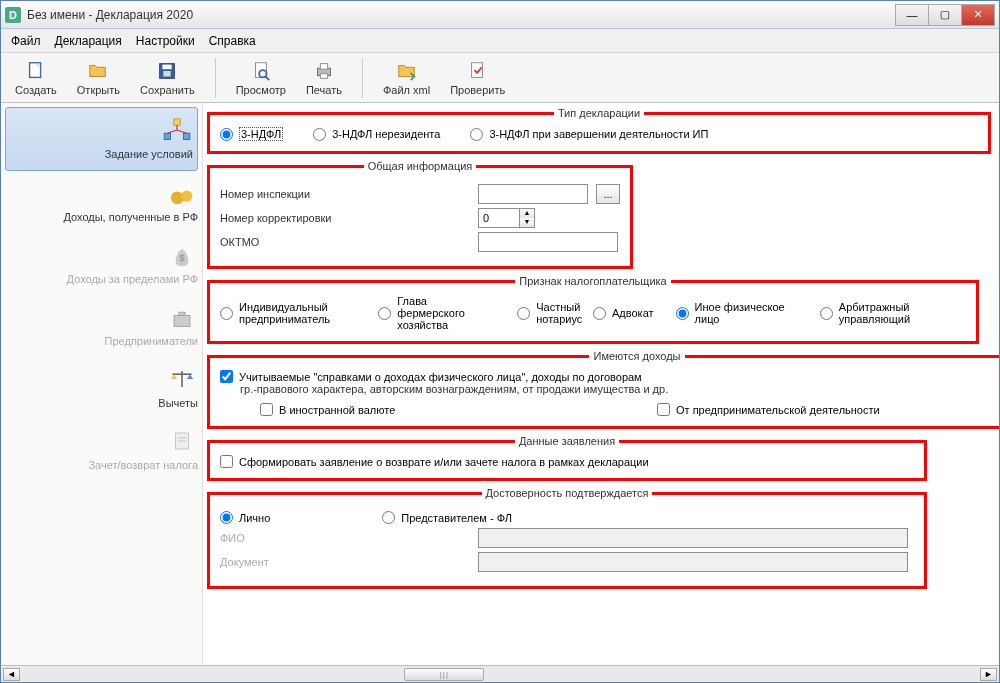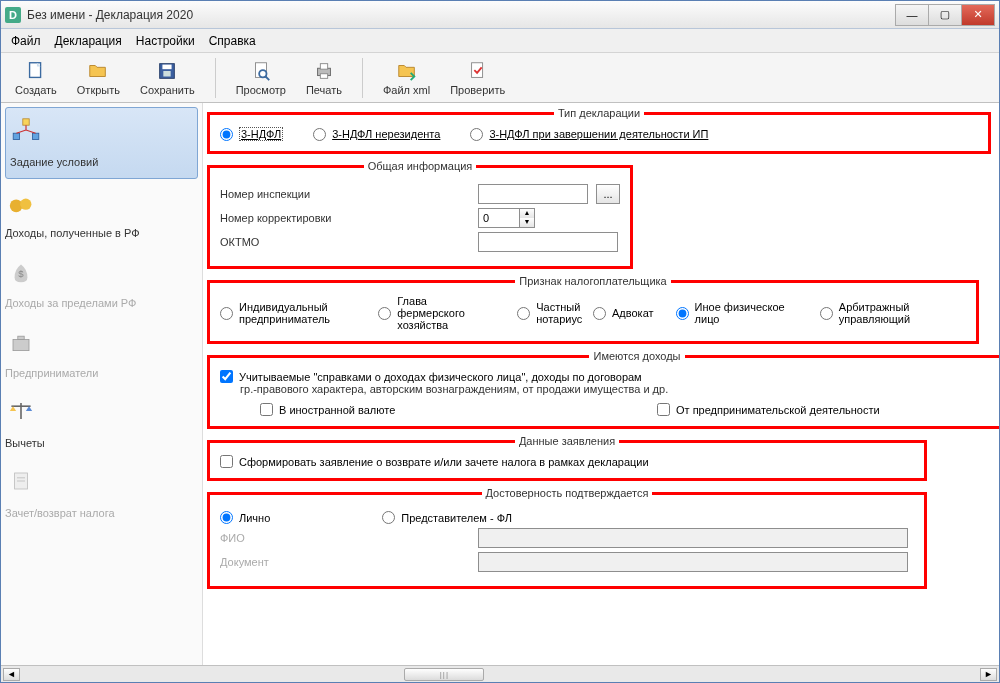--- a/index.html
+++ b/index.html
@@ -12,40 +12,40 @@
   .winbtn { width: 34px; height: 22px; display: flex; align-items: center; justify-content: center; background: linear-gradient(#f5f5f5, #ddd); border: 1px solid #aaa; margin-left: -1px; cursor: pointer; }
   .winbtn.close { background: linear-gradient(#e46a5a, #c0392b); color: #fff; }
   .menubar { height: 24px; background: #f0f0f0; display: flex; align-items: center; padding: 0 10px; gap: 14px; border-bottom: 1px solid #d4d4d4; font-size: 12px; }
   .menuitem { cursor: pointer; }
   .toolbar { height: 50px; background: #f5f5f5; display: flex; align-items: center; padding: 2px 14px; gap: 20px; border-bottom: 1px solid #c0c0c0; }
   .toolbtn { display: flex; flex-direction: column; align-items: center; cursor: pointer; font-size: 11px; color: #333; gap: 2px; }
   .tbicon { width: 22px; height: 22px; }
   .tb-sep { width: 1px; height: 40px; background: #ccc; }
   .body { flex: 1; display: flex; overflow: hidden; background: #fff; }
   .sidebar { width: 202px; background: #fafafa; border-right: 1px solid #ddd; padding-top: 4px; }
-  .sideitem { display: flex; flex-direction: column; align-items: flex-start; gap: 12px; padding: 8px 4px 10px; cursor: pointer; font-size: 11px; color: #333; }
+  .sideitem { display: flex; flex-direction: column; align-items: flex-end; gap: 4px; padding: 8px 4px 10px; cursor: pointer; font-size: 11px; color: #333; }
   .sideitem.active { background: linear-gradient(#d8e6f7, #c5d9f0); border: 1px solid #7fa6d4; border-radius: 3px; margin: 0 4px; }
   .sideitem.disabled { color: #aaa; }
   .sideicon { width: 32px; height: 28px; }
   .content { flex: 1; overflow: auto; padding: 4px 8px 4px 4px; position: relative; }
   fieldset { border: 1px solid #b0b0b0; margin-bottom: 6px; padding: 8px 10px 10px; position: relative; }
   fieldset.red { border: 3px solid #ff0000; }
   legend { font-size: 11px; color: #333; padding: 0 4px; text-align: center; }
   .row { display: flex; align-items: center; margin: 4px 0; gap: 8px; font-size: 11px; }
   .row label.fieldlabel { width: 250px; color: #333; }
   .row label.fieldlabel.disabled { color: #aaa; }
   input[type=text], input[type=number] { height: 20px; border: 1px solid #8e8e8e; background: #fff; font-size: 11px; padding: 0 4px; }
   input[disabled] { background: #f0f0f0; color: #aaa; }
   .btn-ellipsis { width: 24px; height: 20px; border: 1px solid #8e8e8e; background: linear-gradient(#fefefe,#e5e5e5); cursor: pointer; font-size: 11px; }
   .radio-col { display: flex; flex-direction: row; gap: 22px; }
   .radiogrid { display: flex; }
   .radiogrid .radio-col { flex: 1; }
   .radioopt, .chkopt { display: flex; align-items: center; gap: 6px; font-size: 11px; cursor: pointer; }
   .radioopt input, .chkopt input { margin: 0; }
-  .type-row { display: flex; gap: 30px; align-items: center; text-decoration: underline; }
+  .type-row { display: flex; gap: 30px; align-items: center; }
   .spinner { display: inline-flex; }
   .spinner input { width: 42px; }
   .spinner-btns { display: flex; flex-direction: column; border: 1px solid #8e8e8e; border-left: none; }
   .spinner-up, .spinner-down { width: 14px; height: 9px; background: linear-gradient(#fefefe,#e5e5e5); font-size: 7px; line-height: 8px; text-align: center; cursor: pointer; }
   .indent { margin-left: 20px; font-size: 11px; color: #333; }
   .checkgrid { display: flex; flex-direction: column; gap: 8px; }
   .checkpair { display: flex; padding-left: 40px; }
   .checkpair > * { flex: 1; }
   .scrollbar-h { height: 17px; background: #e9e9e9; border-top: 1px solid #c0c0c0; display: flex; align-items: center; justify-content: space-between; padding: 0 2px; }
   .sbtn { width: 17px; height: 13px; background: linear-gradient(#fefefe,#ddd); border: 1px solid #aaa; font-size: 9px; display: flex; align-items: center; justify-content: center; cursor: pointer; }

